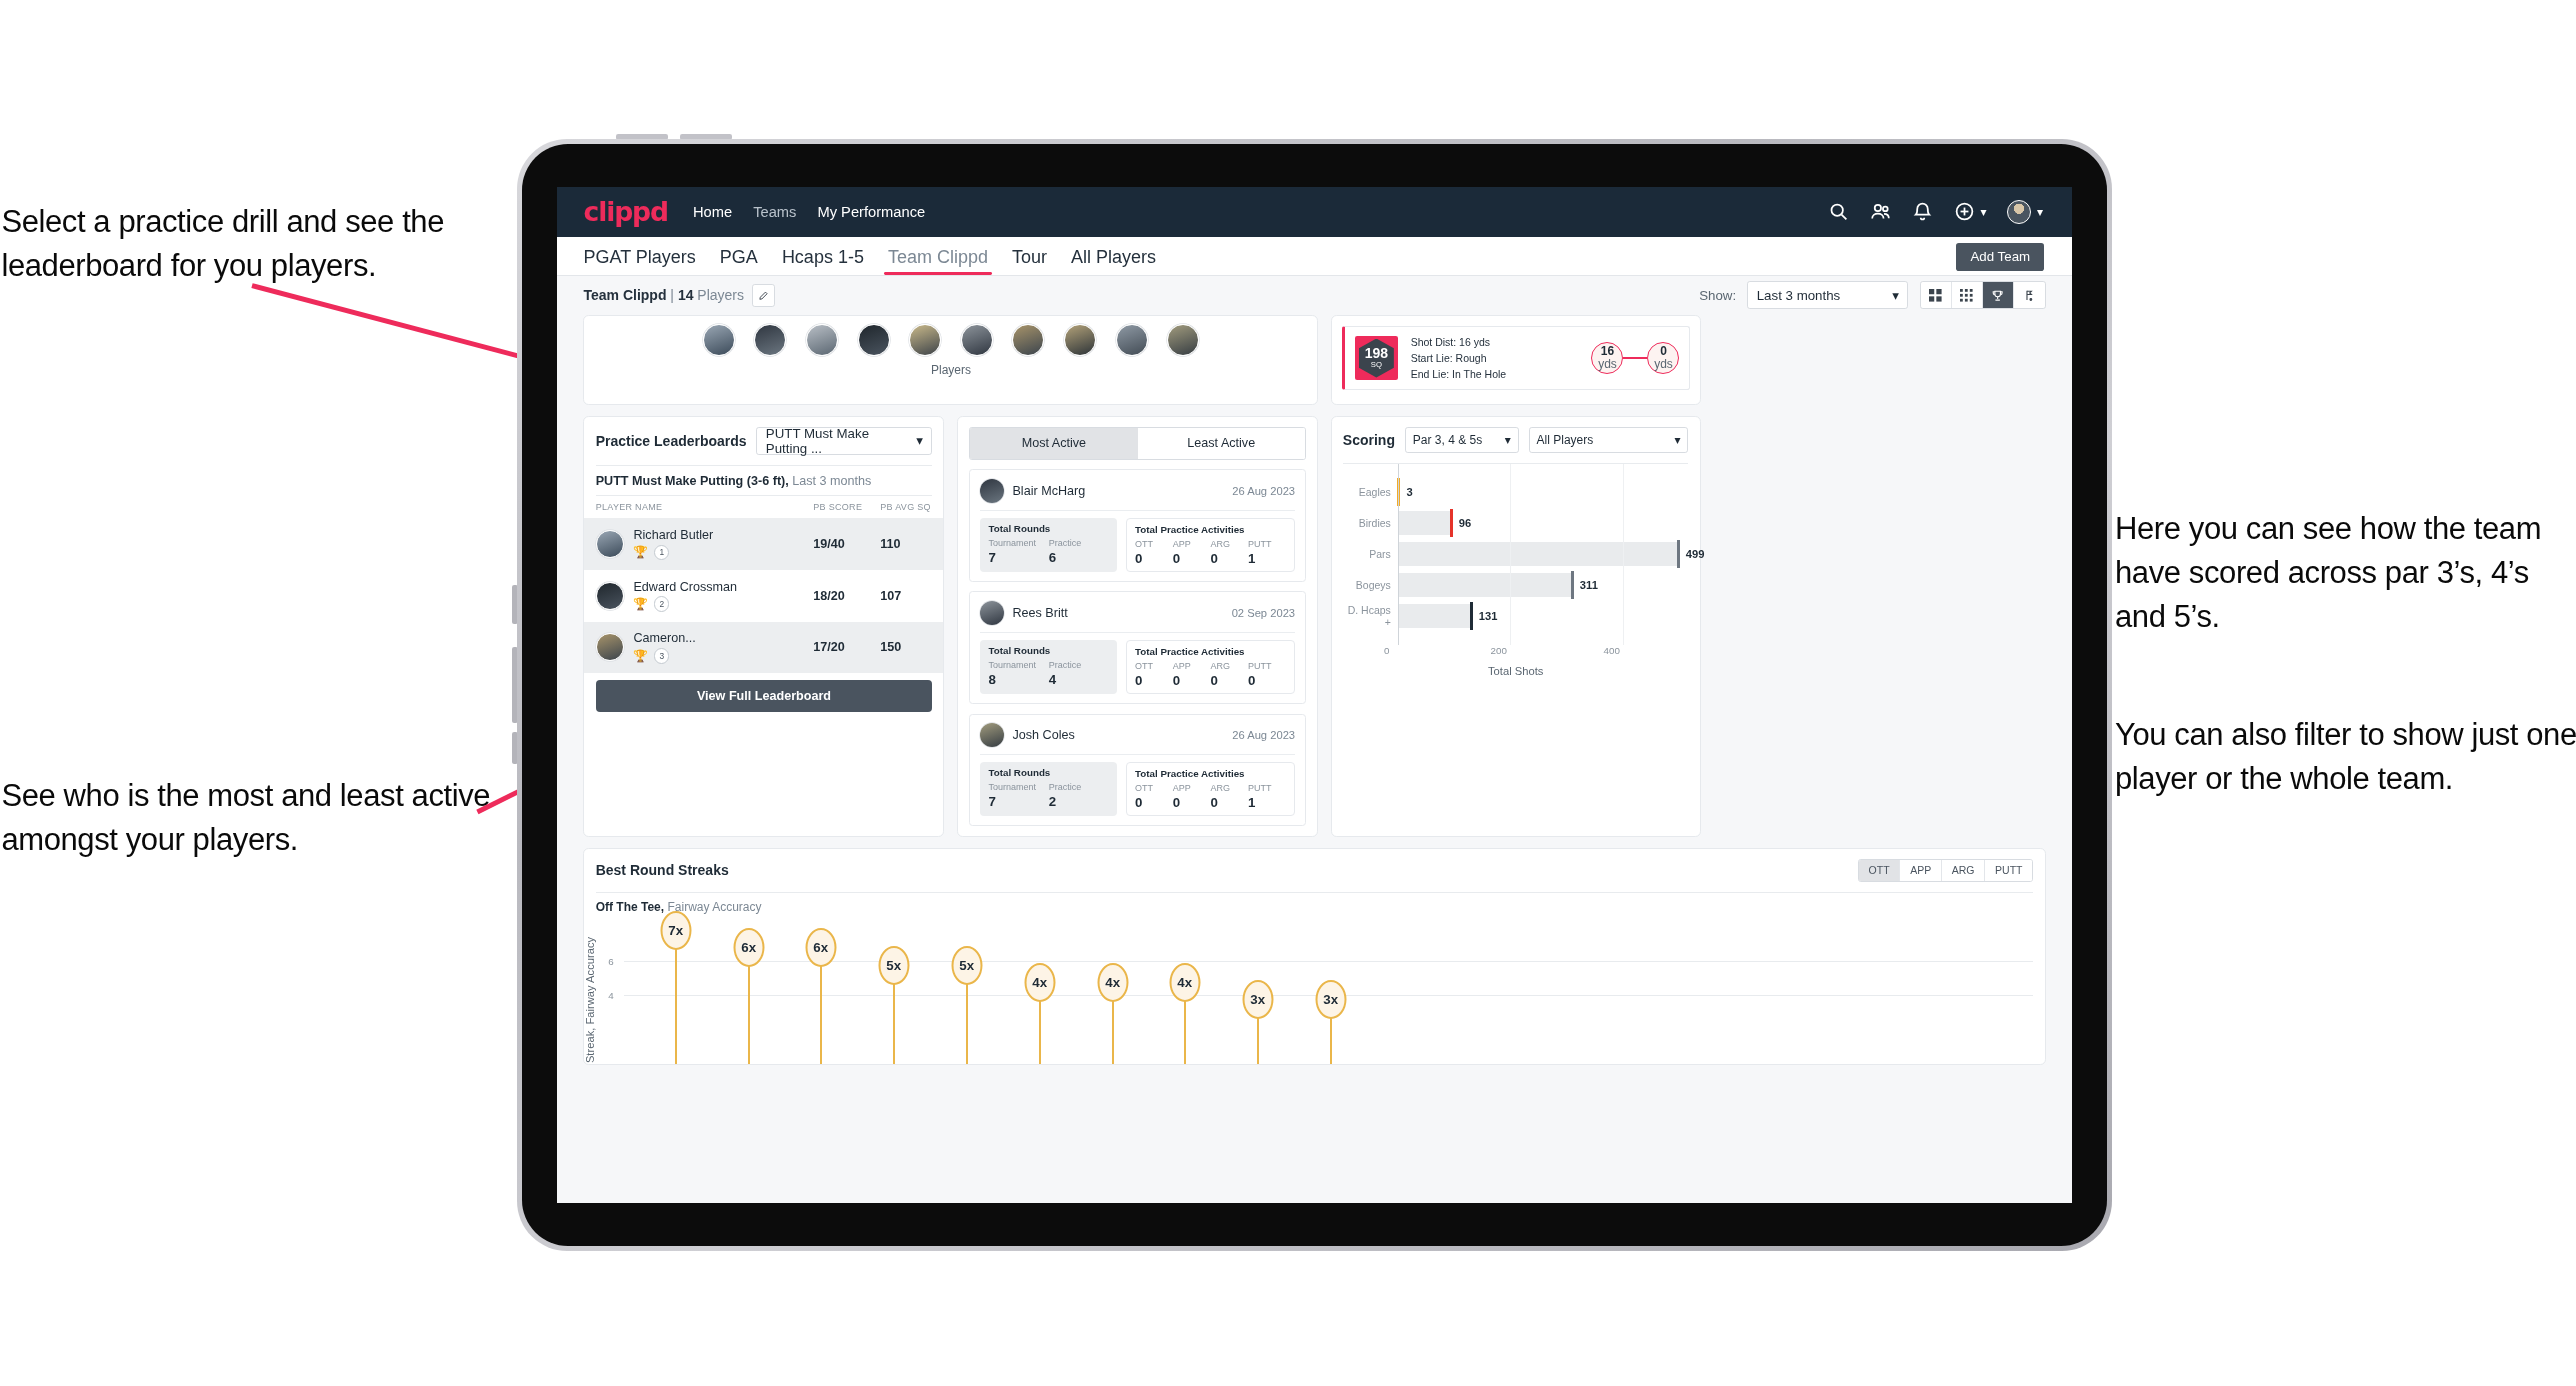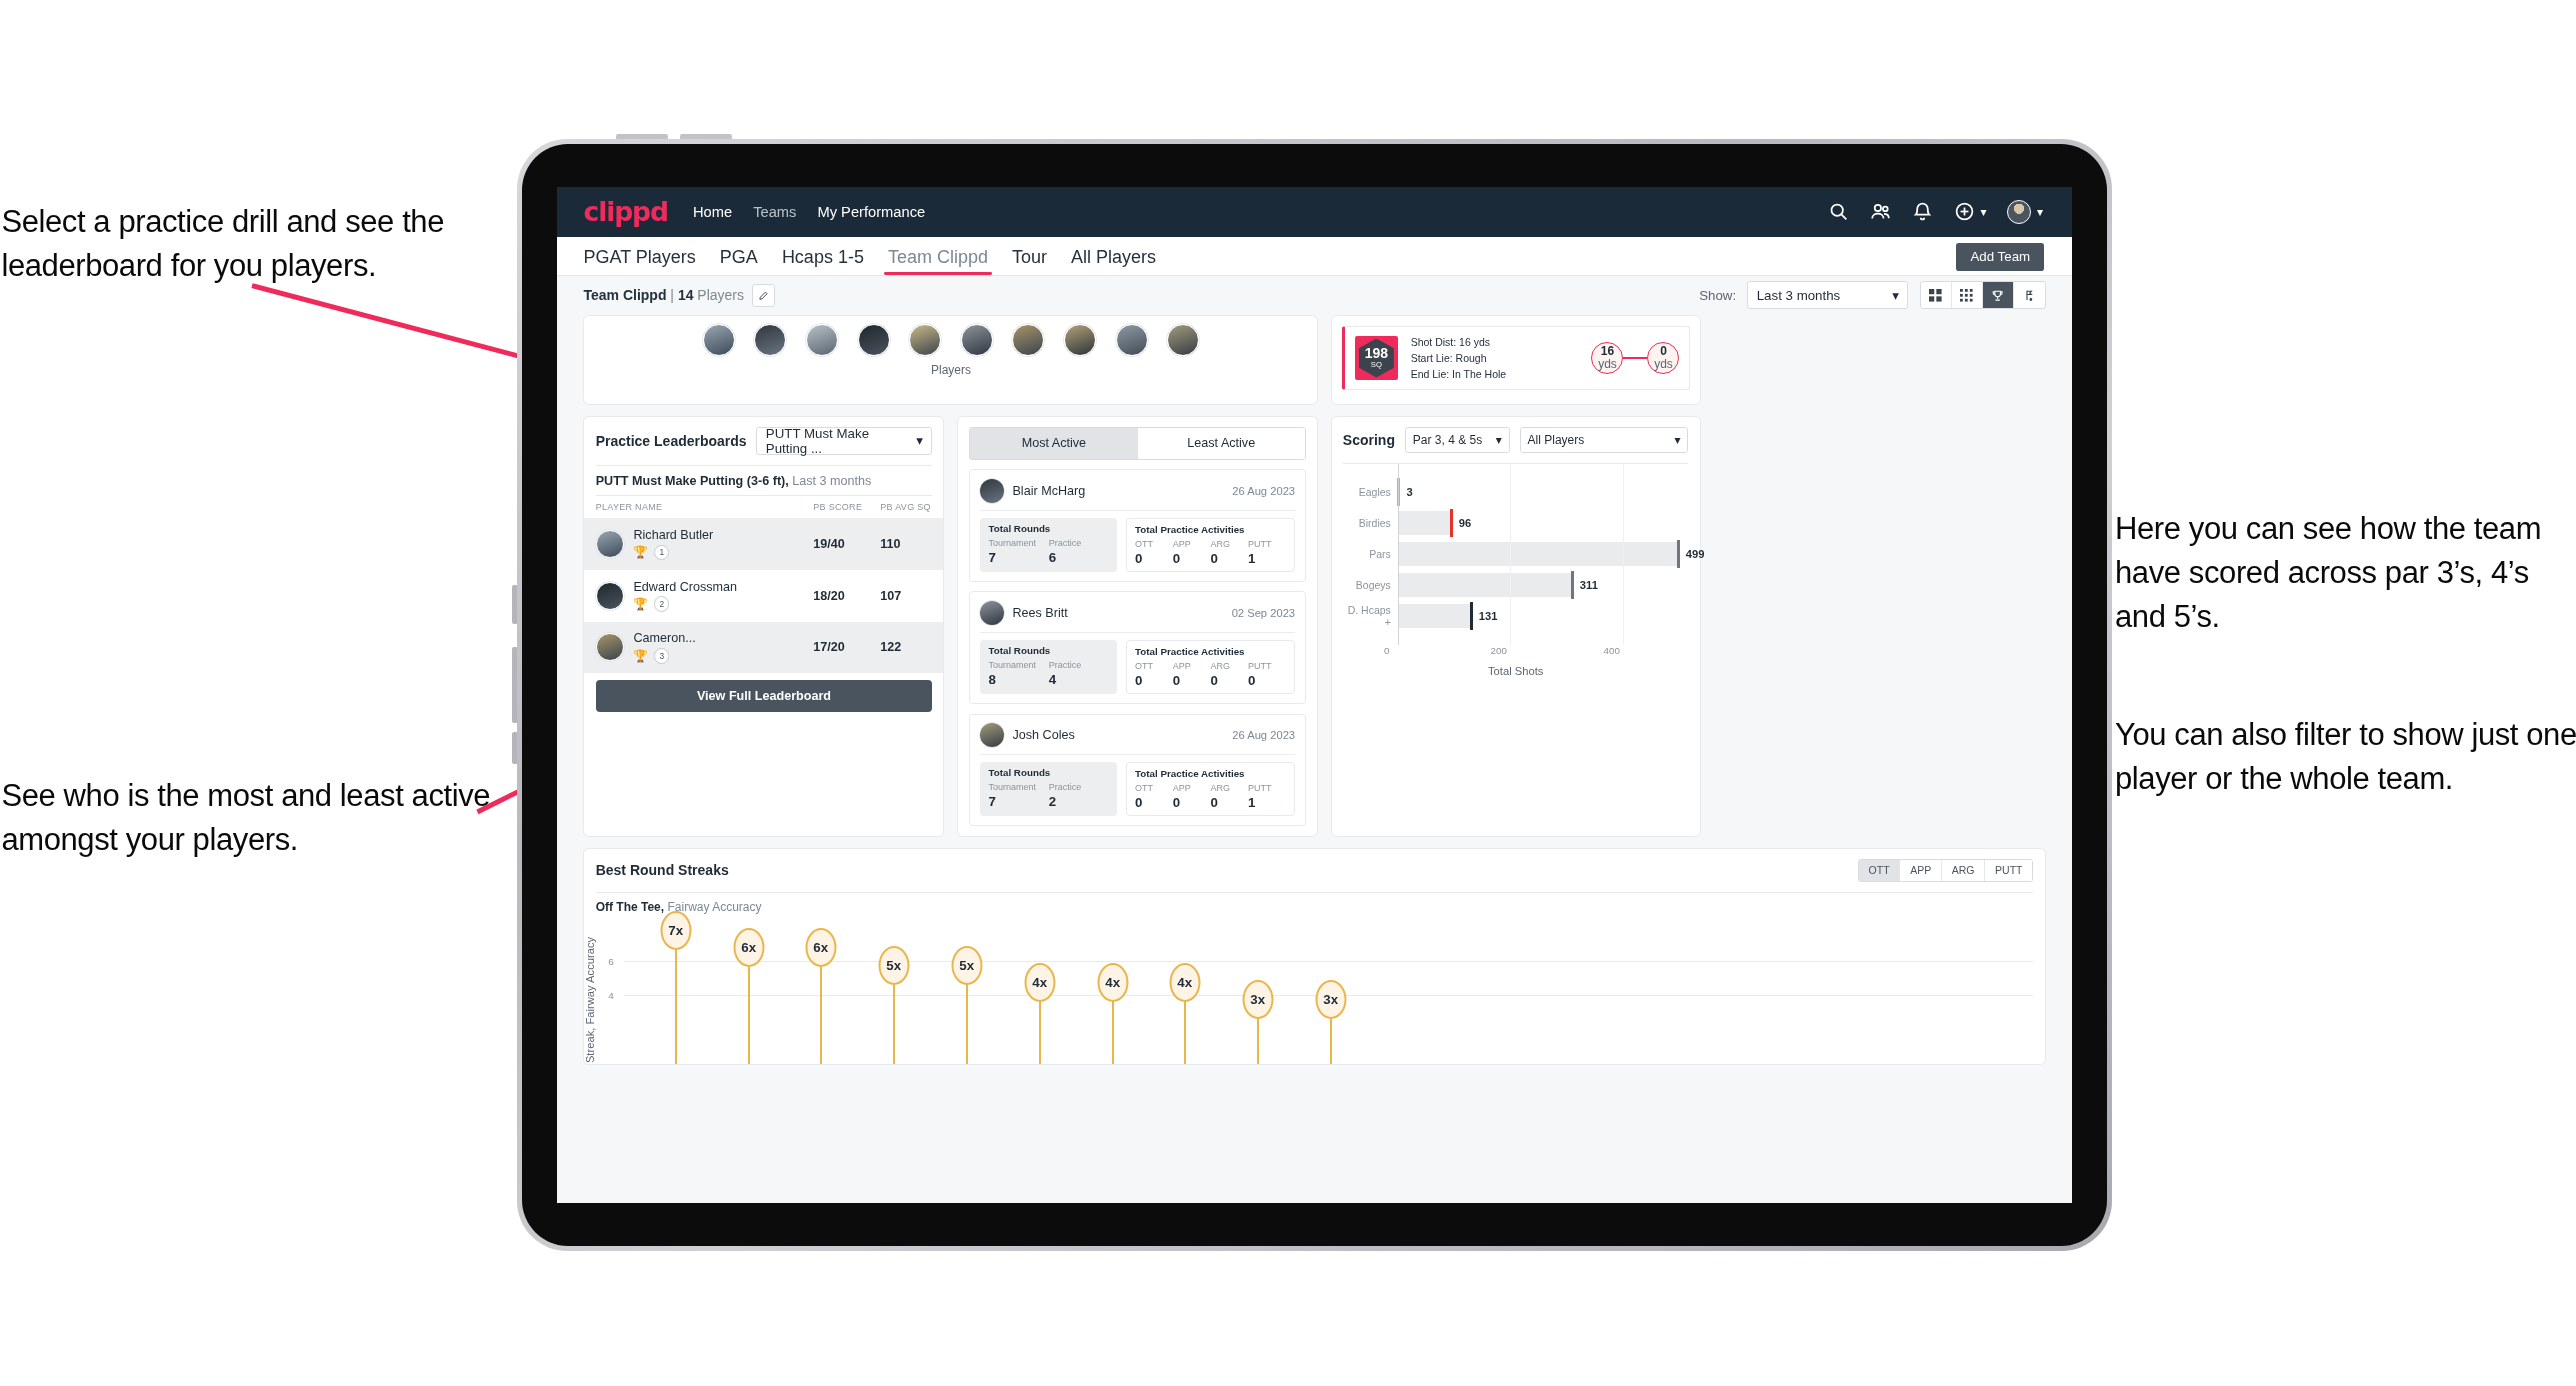--- a/index.html
+++ b/index.html
@@ -489,21 +489,21 @@
                 <div class="lb-row alt">
                   <div class="lb-av" style="background:linear-gradient(160deg,#a8946a,#3b444d)"></div>
                   <div style="flex:1">
                     <div class="lb-name">Cameron...</div>
                     <div class="lb-badges">
                       <span class="trophy" style="color:#d08a3a">🏆</span>
                       <span class="rankpill">3</span>
                     </div>
                   </div>
                   <div class="lb-c2 lb-val">17/20</div>
-                  <div class="lb-c3 lb-val">122</div>
+                  <div class="lb-c3 lb-val">150</div>
                 </div>
               </div>
         <div id="viewfull">View Full Leaderboard</div>
       </div>
 
       <div class="card" id="p-mid">
         <div id="act-toggle">
           <div class="act-tab on">Most Active</div>
           <div class="act-tab">Least Active</div>
         </div>
@@ -639,21 +639,21 @@
                       </div>
                     </div>
                   </div>
                 </div>
               </div>
       </div>
 
       <div class="card" id="p-right">
         <div class="panel-head">
           <div class="panel-title">Scoring</div>
-          <div class="select sel-sm" style="width:105px; justify-content:space-between;">
+          <div class="select sel-sm" style="width:114px; justify-content:space-between;">
             <span>Par 3, 4 &amp; 5s</span>
             <span>▾</span>
           </div>
           <div class="select sel-sm" style="flex:1; justify-content:space-between;">
             <span>All Players</span>
             <span>▾</span>
           </div>
         </div>
         <div class="hr"></div>
         <div id="chart-area">

